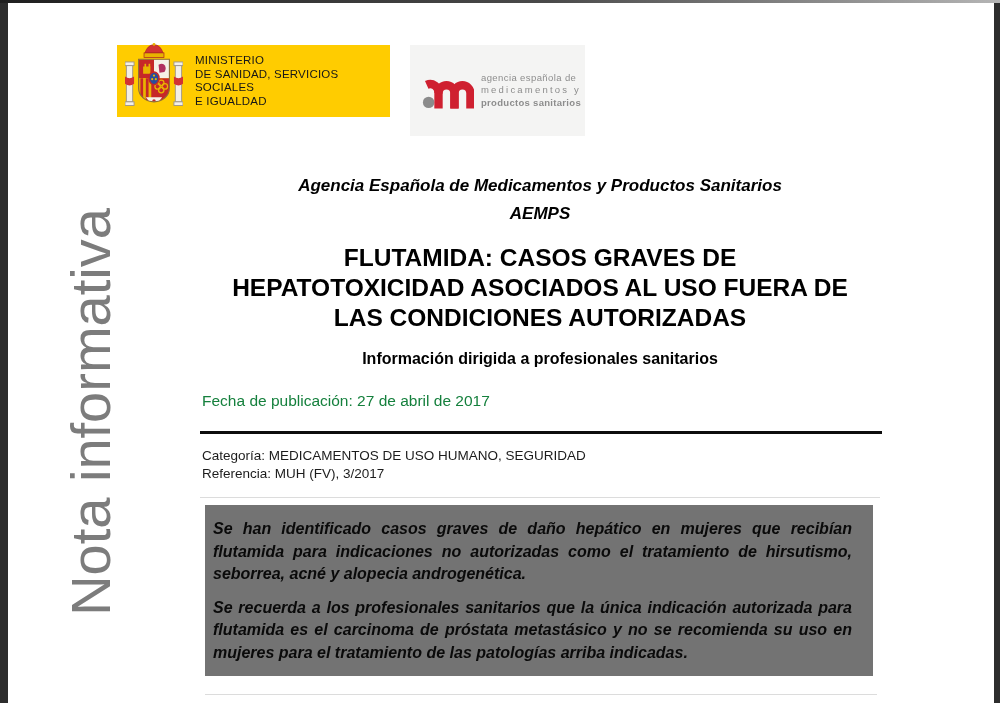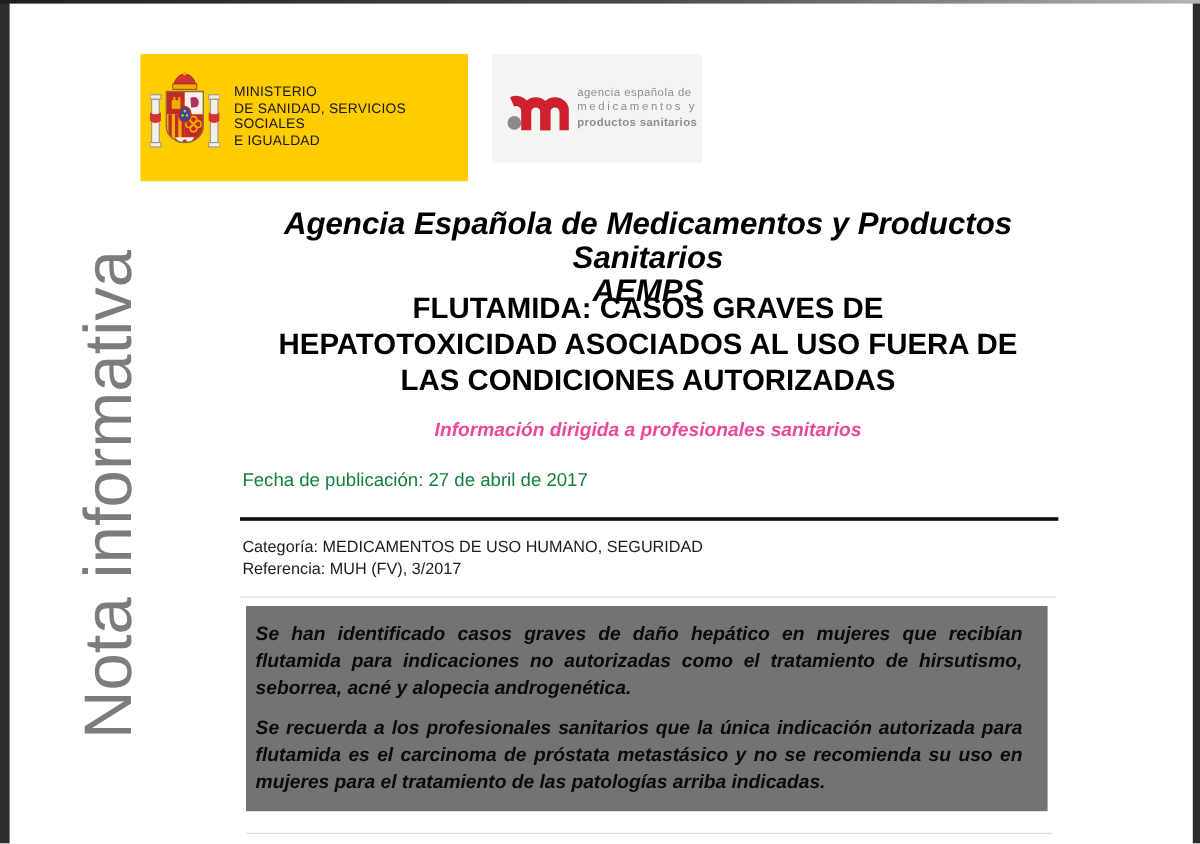--- a/index.html
+++ b/index.html
@@ -17,21 +17,21 @@
 
   
   .vertical-label{
     position:absolute;left:90px;top:412px;
     transform:translate(-50%,-50%) rotate(-90deg);
     white-space:nowrap;font-size:56px;color:#7c7c7c;letter-spacing:0px;
   }
 
   
   .ministry-box{
-    position:absolute;left:117px;top:45px;width:273px;height:106px;
+    position:absolute;left:117px;top:45px;width:273px;height:72px;
     background:#ffcc00;display:flex;align-items:center;
   }
   .coat{margin-left:8px;flex:0 0 auto;}
   .ministry-text{
     margin-left:12px;font-size:11.5px;line-height:13.5px;color:#171717;
     letter-spacing:.2px;
   }
   .agency-box{
     position:absolute;left:390px;top:45px;width:175px;height:91px;
     background:#f4f4f3;display:flex;align-items:center;margin-left:20px;
@@ -41,29 +41,29 @@
     margin-left:7px;font-size:9.5px;line-height:12.5px;color:#8d8d8d;
   }
   .agency-text .l1{letter-spacing:.4px;}
   .agency-text .l2{letter-spacing:2.2px;}
   .agency-text .l3{letter-spacing:.3px;font-weight:bold;}
 
   
   .doc-col{position:absolute;left:200px;top:0;width:680px;}
   .agency-title{
     position:absolute;left:0;top:172px;width:680px;text-align:center;
-    font-size:26px;line-height:28px;font-weight:bold;font-style:italic;color:#000;
+    font-size:17px;line-height:28px;font-weight:bold;font-style:italic;color:#000;
   }
   .main-title{
     position:absolute;left:0;top:243px;width:680px;text-align:center;
     font-size:24.5px;line-height:30px;font-weight:bold;color:#000;
   }
   .subtitle{
     position:absolute;left:0;top:350px;width:680px;text-align:center;
-    font-size:16px;font-weight:bold;color:#ec4899;font-style:italic;
+    font-size:16px;font-weight:bold;color:#000000;
   }
   .pub-date{
     position:absolute;left:2px;top:392px;width:680px;
     font-size:15.5px;color:#15803d;
   }
   .rule{
     position:absolute;left:0;top:431px;width:682px;height:3px;background:#0d0d0d;
   }
   .meta{
     position:absolute;left:2px;top:447px;width:680px;

